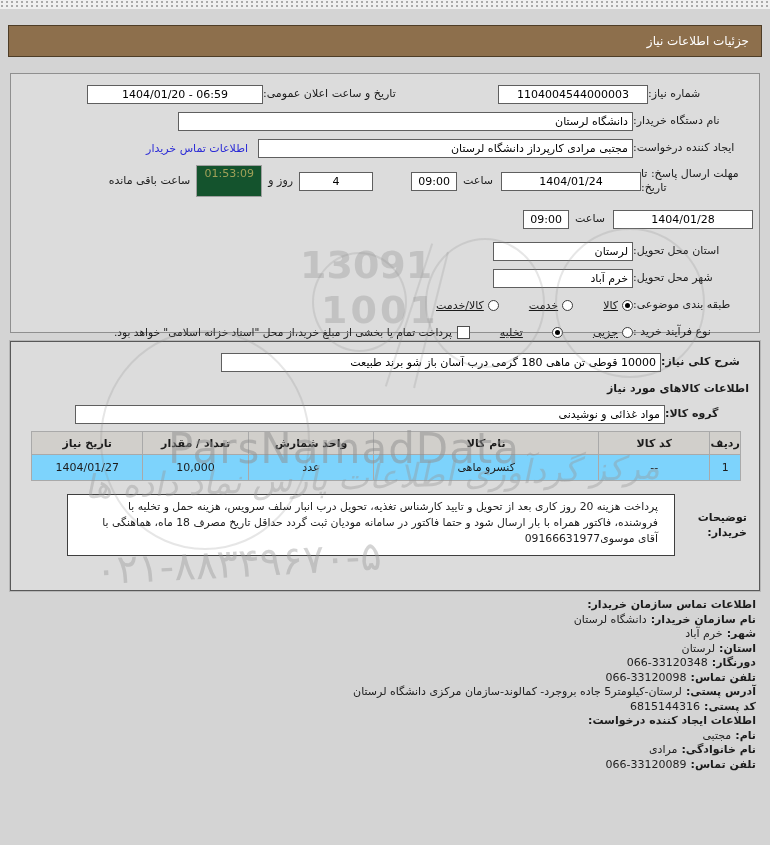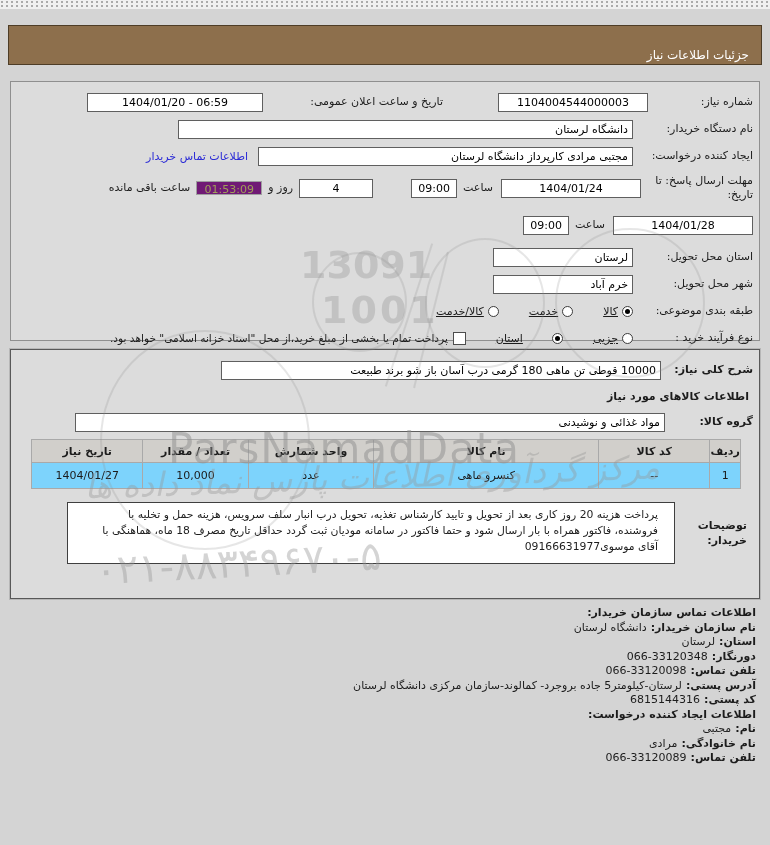--- a/index.html
+++ b/index.html
@@ -10,47 +10,47 @@
     font-family:"DejaVu Sans", sans-serif;
     font-size:11px; color:#1c1c1c;
   }
   .top-strip {
     height:9px; width:100%;
     background-color:#f1f1f1;
     background-image:radial-gradient(circle at 2px 2px, #ababab 1px, transparent 1.3px);
     background-size:5px 4px;
   }
   .title-bar {
-    margin:16px 8px 12px; height:40px; line-height:31px;
+    margin:16px 8px 12px; height:32px; line-height:31px;
     background:#8d6f4c; border:1px solid #4e3d27;
     color:#ffffff; font-size:12px;
-    direction:rtl; text-align:right; padding:14px 12px;
+    direction:rtl; text-align:right; padding:0 12px;
   }
   .panel {
     margin:0 10px; background:#dcdcdc; direction:rtl;
   }
   .panel1 { margin-top:16px; height:260px; border:1px solid #8f8f8f; padding:10px 6px 0; }
   .panel2 { margin-top:8px; height:250px; border:1px solid #585858; outline:1px solid #b7b7b7; padding:10px 6px 0; }
   .row { display:flex; align-items:center; direction:rtl; min-height:20px; margin-bottom:7px; }
-  .lbl { text-align:right; line-height:14px; flex:none; }
+  .lbl { text-align:left; line-height:14px; flex:none; }
   .b { font-weight:bold; }
   input.box {
     height:19px; border:1px solid #5f5f5f; background:#fff;
     font-family:"DejaVu Sans", sans-serif; font-size:11px;
     padding:0 4px; direction:rtl; flex:none;
   }
   input.center { text-align:center; direction:ltr; }
   .w105{width:105px}.w112{width:112px}.w120{width:120px}.w140{width:140px}
   .w150{width:150px}.w176{width:176px}.w180{width:180px}.w375{width:375px}
   .w455{width:455px}.w70{width:46px}.w74{width:74px}
   .sp55{width:55px; flex:none;}
   .gap8{margin-right:8px}.gap6{margin-right:6px}.gap38{margin-right:38px}.gap25{margin-right:25px}
   .countdown {
-    width:66px; height:14px; line-height:16px; text-align:center;
-    background:#701a75; border:1px solid #9f9f9f; color:#a0a058; flex:none;
+    width:66px; height:32px; line-height:16px; text-align:center;
+    background:#14532d; border:1px solid #9f9f9f; color:#a0a058; flex:none;
   }
   a.link { color:#2b2bd6; text-decoration:none; margin-right:10px; }
   .radio {
     width:11px; height:11px; border:1px solid #3c3c3c; border-radius:50%;
     background:#fff; display:inline-block; position:relative; flex:none; margin-left:4px;
   }
   .radio.selected::after {
     content:""; position:absolute; inset:2px; background:#000; border-radius:50%;
   }
   .opt { margin-left:30px;text-decoration:underline; }
@@ -168,21 +168,21 @@
     <span class="opt">خدمت</span>
     <span class="radio"></span>
     <span class="opt">کالا/خدمت</span>
   </div>
 
   <div class="row">
     <span class="lbl w120">نوع فرآیند خرید :</span>
     <span class="radio"></span>
     <span class="opt">جزیی</span>
     <span class="radio selected"></span>
-    <span class="opt gap25">استان</span>
+    <span class="opt gap25">تخلیه</span>
     <span class="checkbox"></span>
     <span class="nowrap" style="font-size:10.6px">پرداخت تمام یا بخشی از مبلغ خرید،از محل "اسناد خزانه اسلامی" خواهد بود.</span>
   </div>
 
 </div>
 
 <div class="panel panel2">
 
   <div class="row">
     <span class="lbl b" style="width:92px">شرح کلی نیاز:</span>
@@ -222,20 +222,21 @@
   <div class="notes-row">
     <span class="notes-lbl">توضیحات خریدار:</span>
     <div class="notes-box">پرداخت هزینه 20 روز کاری بعد از تحویل و تایید کارشناس تغذیه، تحویل درب انبار سلف سرویس، هزینه حمل و تخلیه با فروشنده، فاکتور همراه با بار ارسال شود و حتما فاکتور در سامانه مودیان ثبت گردد حداقل تاریخ مصرف 18 ماه، هماهنگی با آقای موسوی09166631977</div>
   </div>
 
 </div>
 
 <div class="contact">
   <div class="contact-line"><span class="b">اطلاعات تماس سازمان خریدار:</span></div>
   <div class="contact-line"><span class="b">نام سازمان خریدار:</span><span>دانشگاه لرستان</span></div>
+  <div class="contact-line"><span class="b">شهر:</span><span>خرم آباد</span></div>
   <div class="contact-line"><span class="b">استان:</span><span>لرستان</span></div>
   <div class="contact-line"><span class="b">دورنگار:</span><span>33120348-066</span></div>
   <div class="contact-line"><span class="b">تلفن تماس:</span><span>33120098-066</span></div>
   <div class="contact-line"><span class="b">آدرس پستی:</span><span>لرستان-کیلومتر5 جاده بروجرد- کمالوند-سازمان مرکزی دانشگاه لرستان</span></div>
   <div class="contact-line"><span class="b">کد پستی:</span><span>6815144316</span></div>
   <div class="contact-line"><span class="b">اطلاعات ایجاد کننده درخواست:</span></div>
   <div class="contact-line"><span class="b">نام:</span><span>مجتبی</span></div>
   <div class="contact-line"><span class="b">نام خانوادگی:</span><span>مرادی</span></div>
   <div class="contact-line"><span class="b">تلفن تماس:</span><span>33120089-066</span></div>
 </div>

